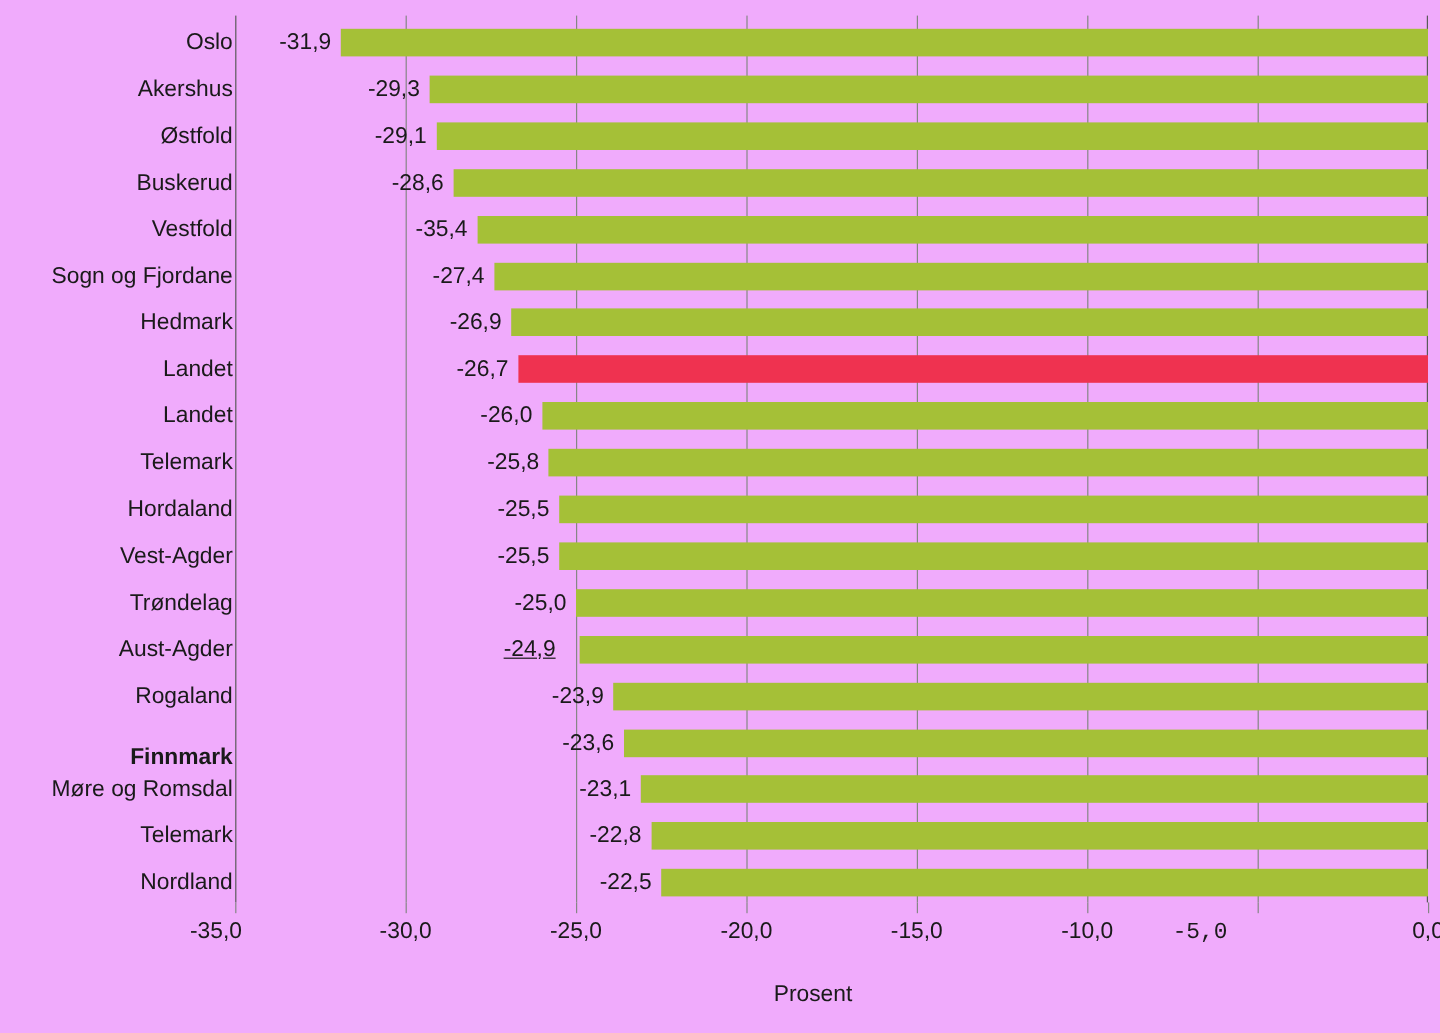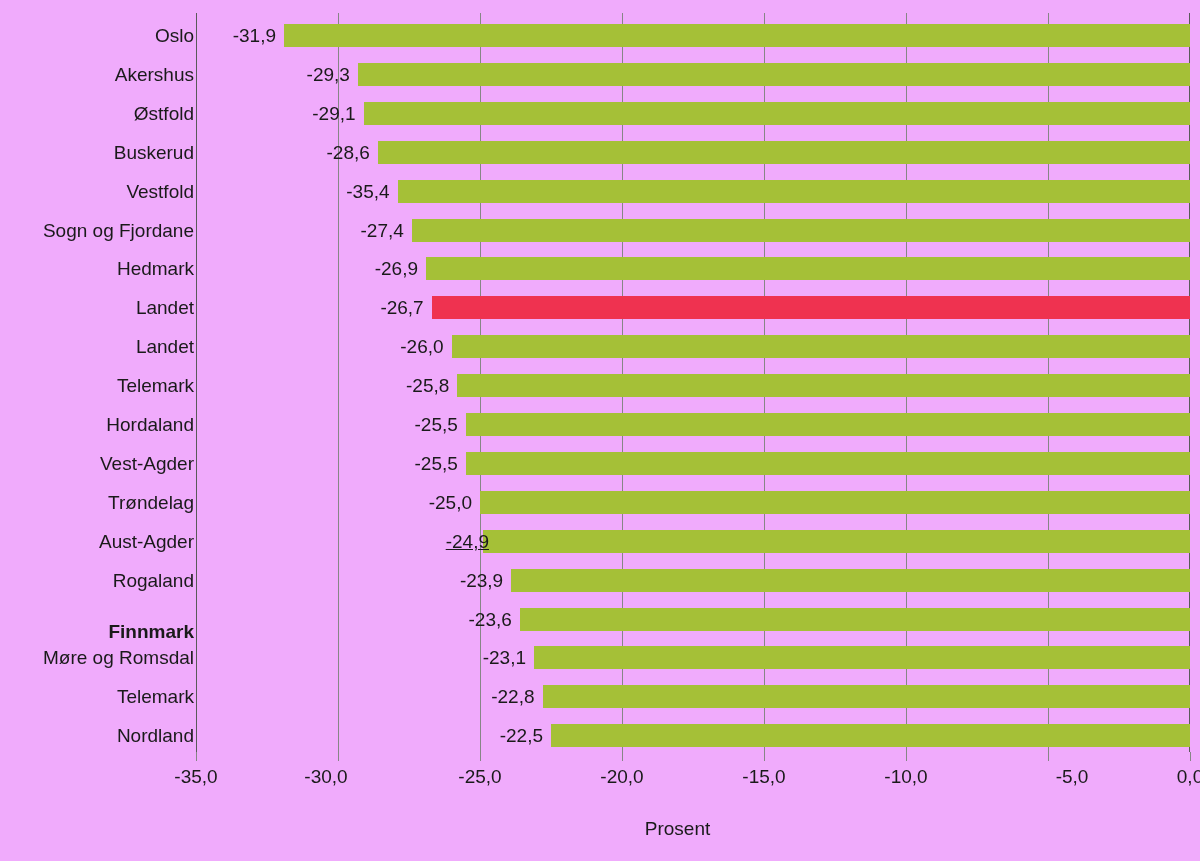--- a/index.html
+++ b/index.html
@@ -221,42 +221,42 @@
       <div class="val-label" style="left: 269.8px; width: 100px; top: 140.7px;">-28,6</div>
       <div class="val-label" style="left: 289.6px; width: 100px; top: 179.6px;">-35,4</div>
       <div class="val-label" style="left: 303.8px; width: 100px; top: 218.5px;">-27,4</div>
       <div class="val-label" style="left: 318px; width: 100px; top: 257.4px;">-26,9</div>
       <div class="val-label" style="left: 323.7px; width: 100px; top: 296.3px;">-26,7</div>
       <div class="val-label" style="left: 343.6px; width: 100px; top: 335.2px;">-26,0</div>
       <div class="val-label" style="left: 349.3px; width: 100px; top: 374.1px; text-align: right;">-25,8</div>
       <div class="val-label" style="left: 357.8px; width: 100px; top: 413px;">-25,5</div>
       <div class="val-label" style="left: 357.8px; width: 100px; top: 451.9px;">-25,5</div>
       <div class="val-label" style="left: 372px; width: 100px; top: 490.8px;">-25,0</div>
-      <div class="val-label" style="left: 389px; width: 100px; top: 529.7px; text-decoration: underline;">-24,9</div>
+      <div class="val-label" style="left: 363px; width: 100px; top: 529.7px; text-decoration: underline;">-24,9</div>
       <div class="val-label" style="left: 403.2px; width: 100px; top: 568.6px;">-23,9</div>
       <div class="val-label" style="left: 411.8px; width: 100px; top: 607.5px;">-23,6</div>
       <div class="val-label" style="left: 426px; width: 100px; top: 646.4px;">-23,1</div>
       <div class="val-label" style="left: 434.5px; width: 100px; top: 685.3px;">-22,8</div>
       <div class="val-label" style="left: 443px; width: 100px; top: 724.2px;">-22,5</div>
     </div>
 
   <div id="xaxis-ticks">
       <div class="tick-mark" style="left: 196px;"></div>
-      <div class="tick-label" style="left: 151px;">-35,0</div>
+      <div class="tick-label" style="left: 135px;">-35,0</div>
       <div class="tick-mark" style="left: 338px;"></div>
-      <div class="tick-label" style="left: 281px;">-30,0</div>
+      <div class="tick-label" style="left: 293px;">-30,0</div>
       <div class="tick-mark" style="left: 480px;"></div>
       <div class="tick-label" style="left: 435px;">-25,0</div>
       <div class="tick-mark" style="left: 622px;"></div>
       <div class="tick-label" style="left: 577px;">-20,0</div>
       <div class="tick-mark" style="left: 764px;"></div>
       <div class="tick-label" style="left: 719px;">-15,0</div>
       <div class="tick-mark" style="left: 906px;"></div>
       <div class="tick-label" style="left: 861px;">-10,0</div>
       <div class="tick-mark" style="left: 1048px;"></div>
-      <div class="tick-label" style="left: 1027px;">-5,0</div>
+      <div class="tick-label" style="left: 955px; font-family: Liberation Mono, monospace;">-5,0</div>
       <div class="tick-mark" style="left: 1190px;"></div>
       <div class="tick-label" style="left: 1145px;">0,0</div>
     </div>
 
   <div id="xaxis-title">Prosent</div>
 
 </div>
 
 </body></html>

